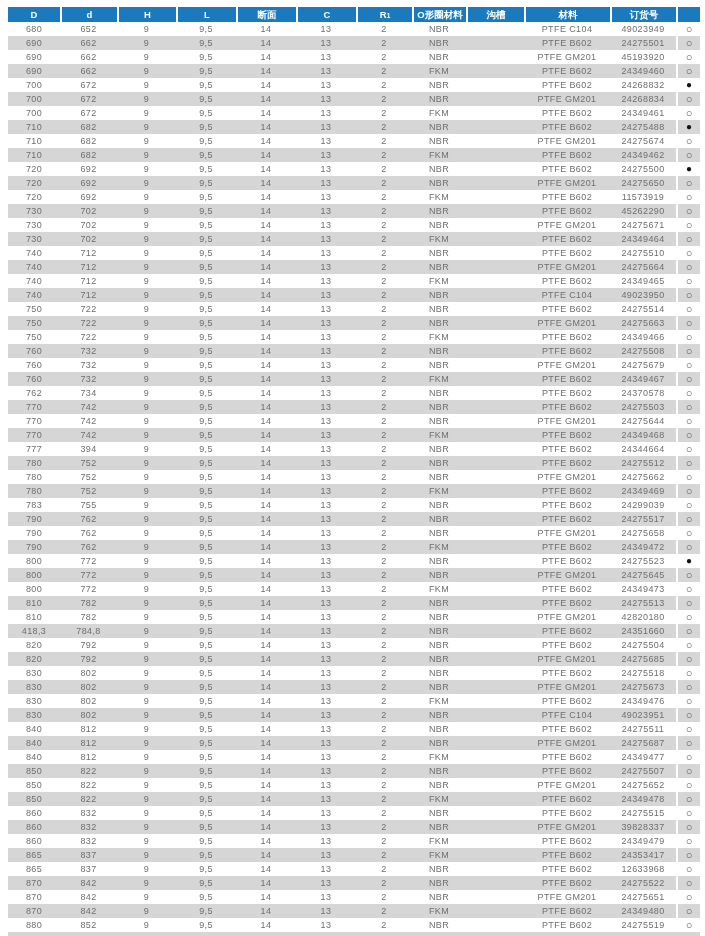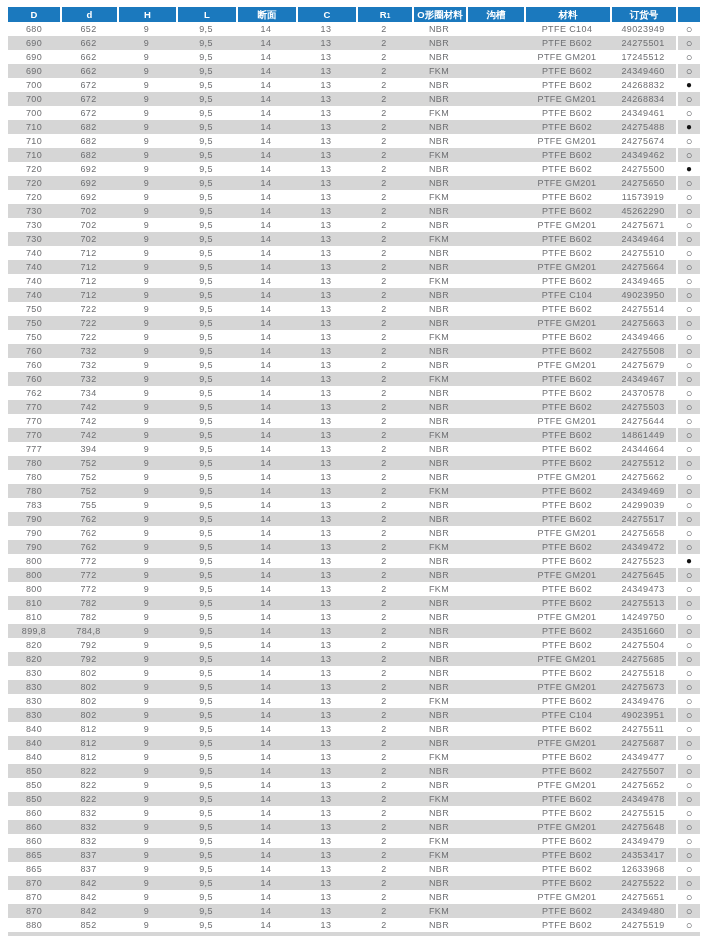--- a/index.html
+++ b/index.html
@@ -108,21 +108,21 @@
         <div class="cell c0">690</div>
         <div class="cell c1">662</div>
         <div class="cell c2">9</div>
         <div class="cell c3">9,5</div>
         <div class="cell c4">14</div>
         <div class="cell c5">13</div>
         <div class="cell c6">2</div>
         <div class="cell c7">NBR</div>
         <div class="cell c8"></div>
         <div class="cell c9">PTFE GM201</div>
-        <div class="cell c10">17245512</div>
+        <div class="cell c10">45193920</div>
         <div class="cell c11 status">○</div>
       </div>
       <div class="row alt">
         <div class="cell c0">690</div>
         <div class="cell c1">662</div>
         <div class="cell c2">9</div>
         <div class="cell c3">9,5</div>
         <div class="cell c4">14</div>
         <div class="cell c5">13</div>
         <div class="cell c6">2</div>
@@ -486,21 +486,21 @@
         <div class="cell c0">770</div>
         <div class="cell c1">742</div>
         <div class="cell c2">9</div>
         <div class="cell c3">9,5</div>
         <div class="cell c4">14</div>
         <div class="cell c5">13</div>
         <div class="cell c6">2</div>
         <div class="cell c7">FKM</div>
         <div class="cell c8"></div>
         <div class="cell c9">PTFE B602</div>
-        <div class="cell c10">14861449</div>
+        <div class="cell c10">24349468</div>
         <div class="cell c11 status">○</div>
       </div>
       <div class="row">
         <div class="cell c0">777</div>
         <div class="cell c1">394</div>
         <div class="cell c2">9</div>
         <div class="cell c3">9,5</div>
         <div class="cell c4">14</div>
         <div class="cell c5">13</div>
         <div class="cell c6">2</div>
@@ -668,25 +668,25 @@
         <div class="cell c0">810</div>
         <div class="cell c1">782</div>
         <div class="cell c2">9</div>
         <div class="cell c3">9,5</div>
         <div class="cell c4">14</div>
         <div class="cell c5">13</div>
         <div class="cell c6">2</div>
         <div class="cell c7">NBR</div>
         <div class="cell c8"></div>
         <div class="cell c9">PTFE GM201</div>
-        <div class="cell c10">14249750</div>
-        <div class="cell c11 status">○</div>
-      </div>
-      <div class="row alt">
-        <div class="cell c0">899,8</div>
+        <div class="cell c10">42820180</div>
+        <div class="cell c11 status">○</div>
+      </div>
+      <div class="row alt">
+        <div class="cell c0">418,3</div>
         <div class="cell c1">784,8</div>
         <div class="cell c2">9</div>
         <div class="cell c3">9,5</div>
         <div class="cell c4">14</div>
         <div class="cell c5">13</div>
         <div class="cell c6">2</div>
         <div class="cell c7">NBR</div>
         <div class="cell c8"></div>
         <div class="cell c9">PTFE B602</div>
         <div class="cell c10">24351660</div>
@@ -878,21 +878,21 @@
         <div class="cell c0">860</div>
         <div class="cell c1">832</div>
         <div class="cell c2">9</div>
         <div class="cell c3">9,5</div>
         <div class="cell c4">14</div>
         <div class="cell c5">13</div>
         <div class="cell c6">2</div>
         <div class="cell c7">NBR</div>
         <div class="cell c8"></div>
         <div class="cell c9">PTFE GM201</div>
-        <div class="cell c10">24275648</div>
+        <div class="cell c10">39828337</div>
         <div class="cell c11 status">○</div>
       </div>
       <div class="row">
         <div class="cell c0">860</div>
         <div class="cell c1">832</div>
         <div class="cell c2">9</div>
         <div class="cell c3">9,5</div>
         <div class="cell c4">14</div>
         <div class="cell c5">13</div>
         <div class="cell c6">2</div>

